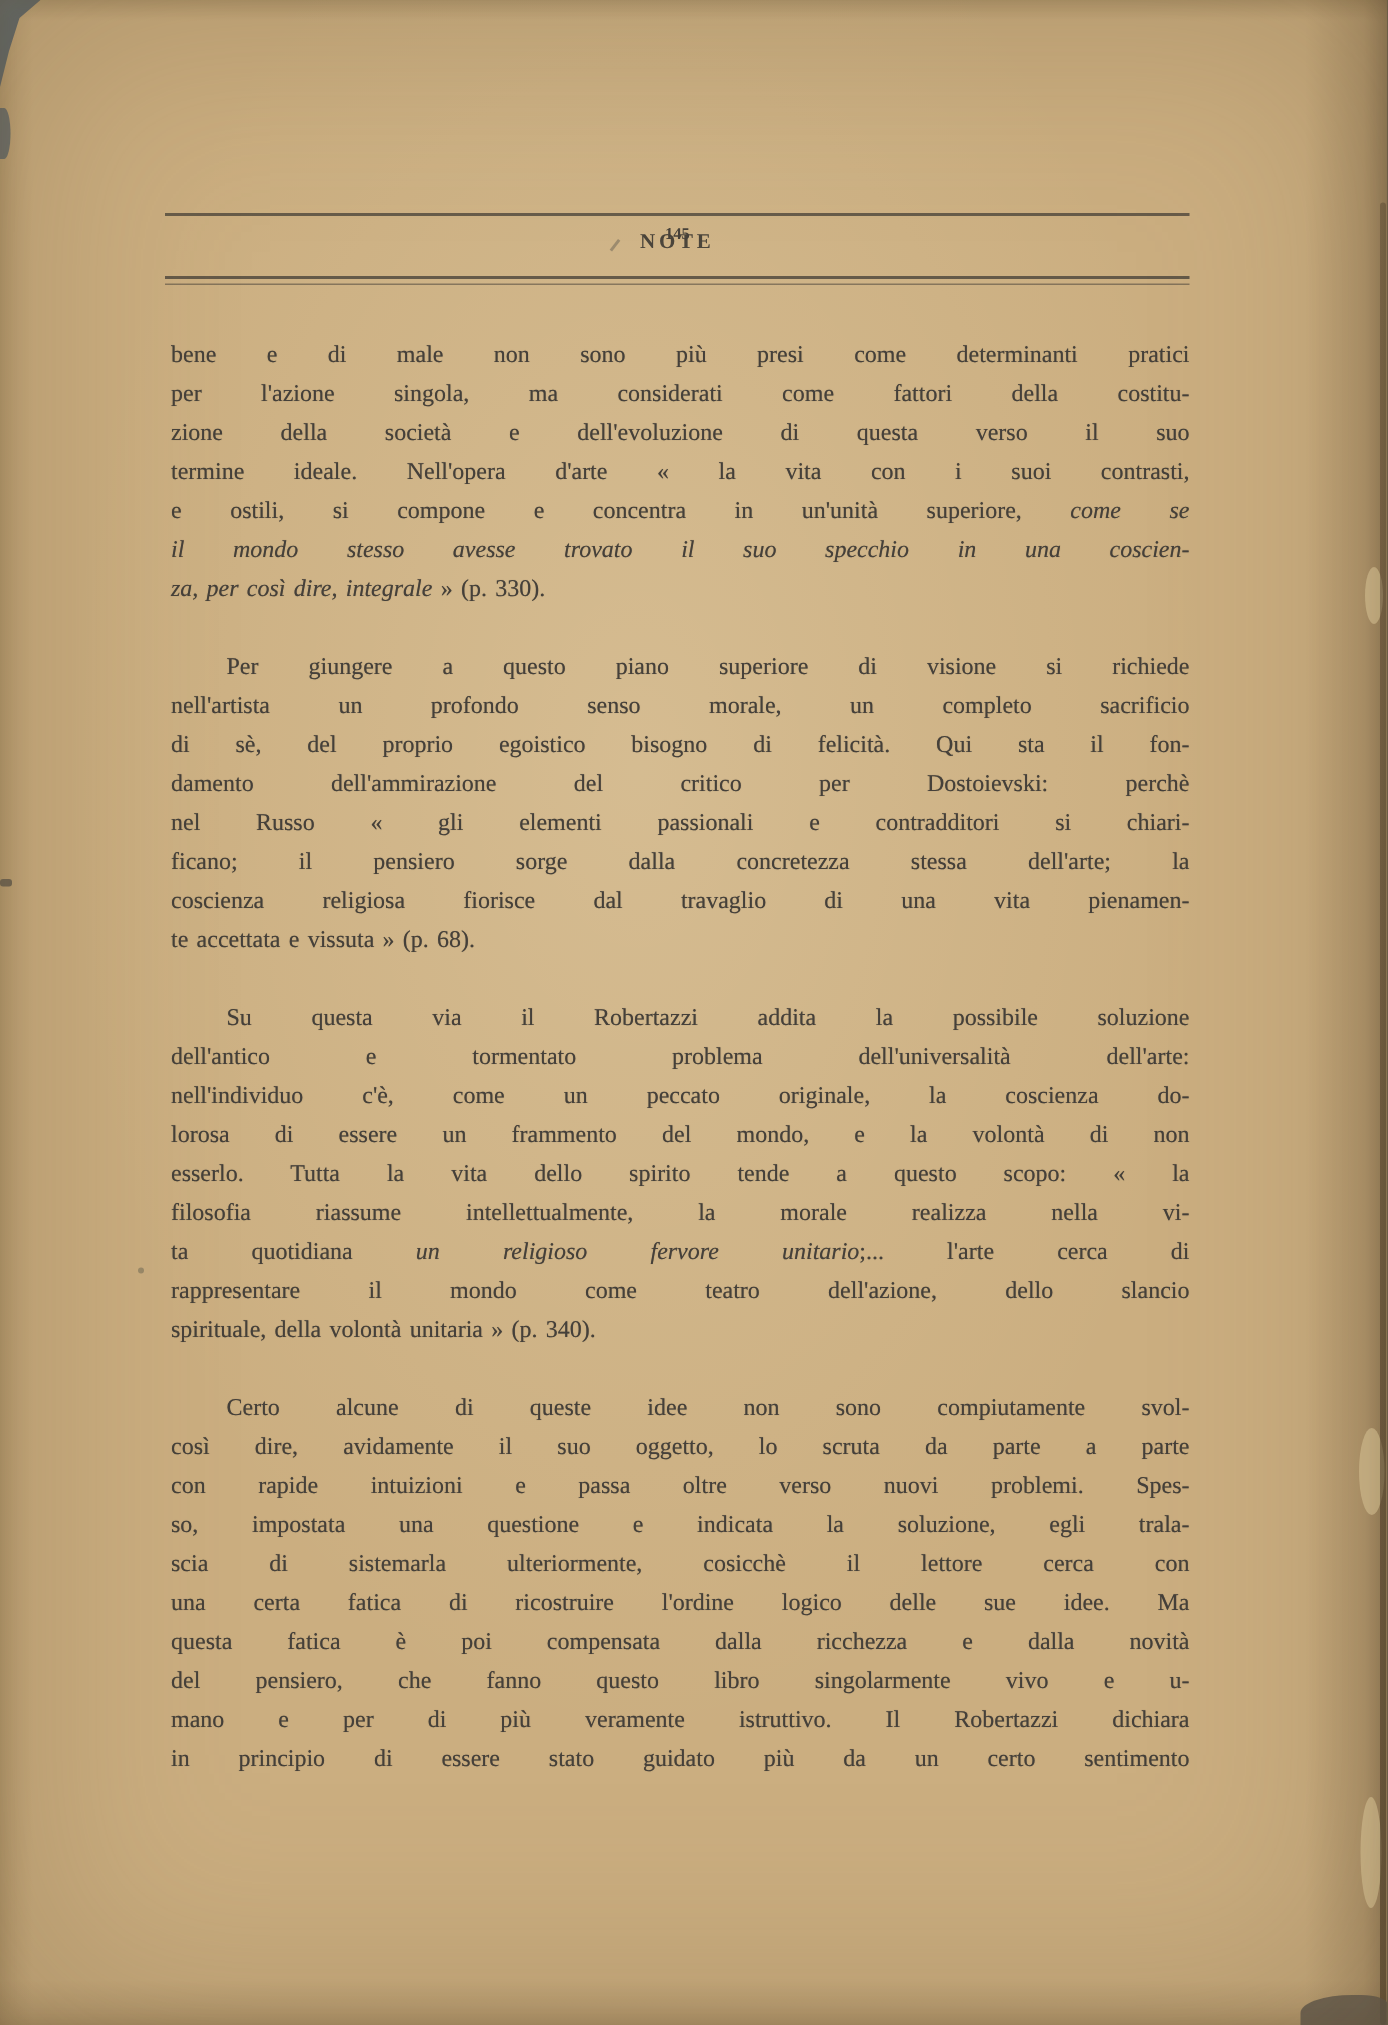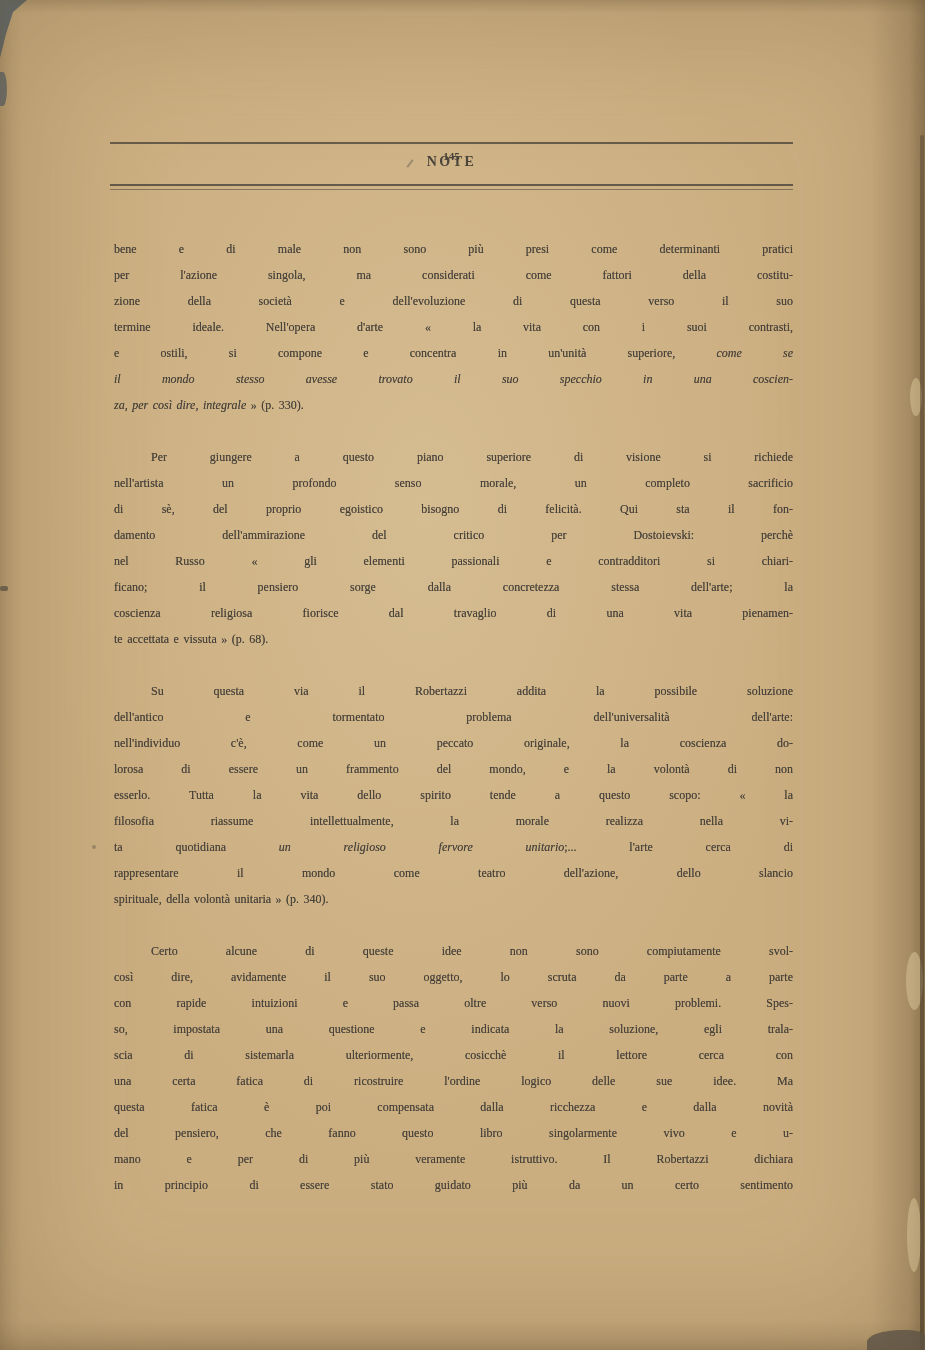--- a/index.html
+++ b/index.html
@@ -61,22 +61,22 @@
     position:absolute; left:110px; top:150px; width:683px; text-align:center;
     font-size:11px; font-weight:700; color:#48423a;
   }
   .speck {
     position:absolute; left:409px; top:159px; width:2px; height:9px;
     background:#8e8168; transform:rotate(38deg); opacity:.8;
   }
 
   
   .textblock {
-    position:absolute; left:114px; top:236px; width:679px;
-    font-size:12px; line-height:26px;
+    position:absolute; left:114px; top:224px; width:679px;
+    font-size:16px; line-height:26px;
     color:#45403a;
     text-shadow:0 0 0.5px rgba(62,56,46,0.55);
     word-spacing:1.5px;
   }
   .textblock .line { height:26px; text-align:justify; text-align-last:justify; }
   .textblock .line.last { text-align-last:left;font-family:Liberation Serif, serif; }
   .textblock .line.indent { padding-left:37px;margin-top:26px; }
   .textblock .it { font-style:italic; }
 </style>
 </head>

